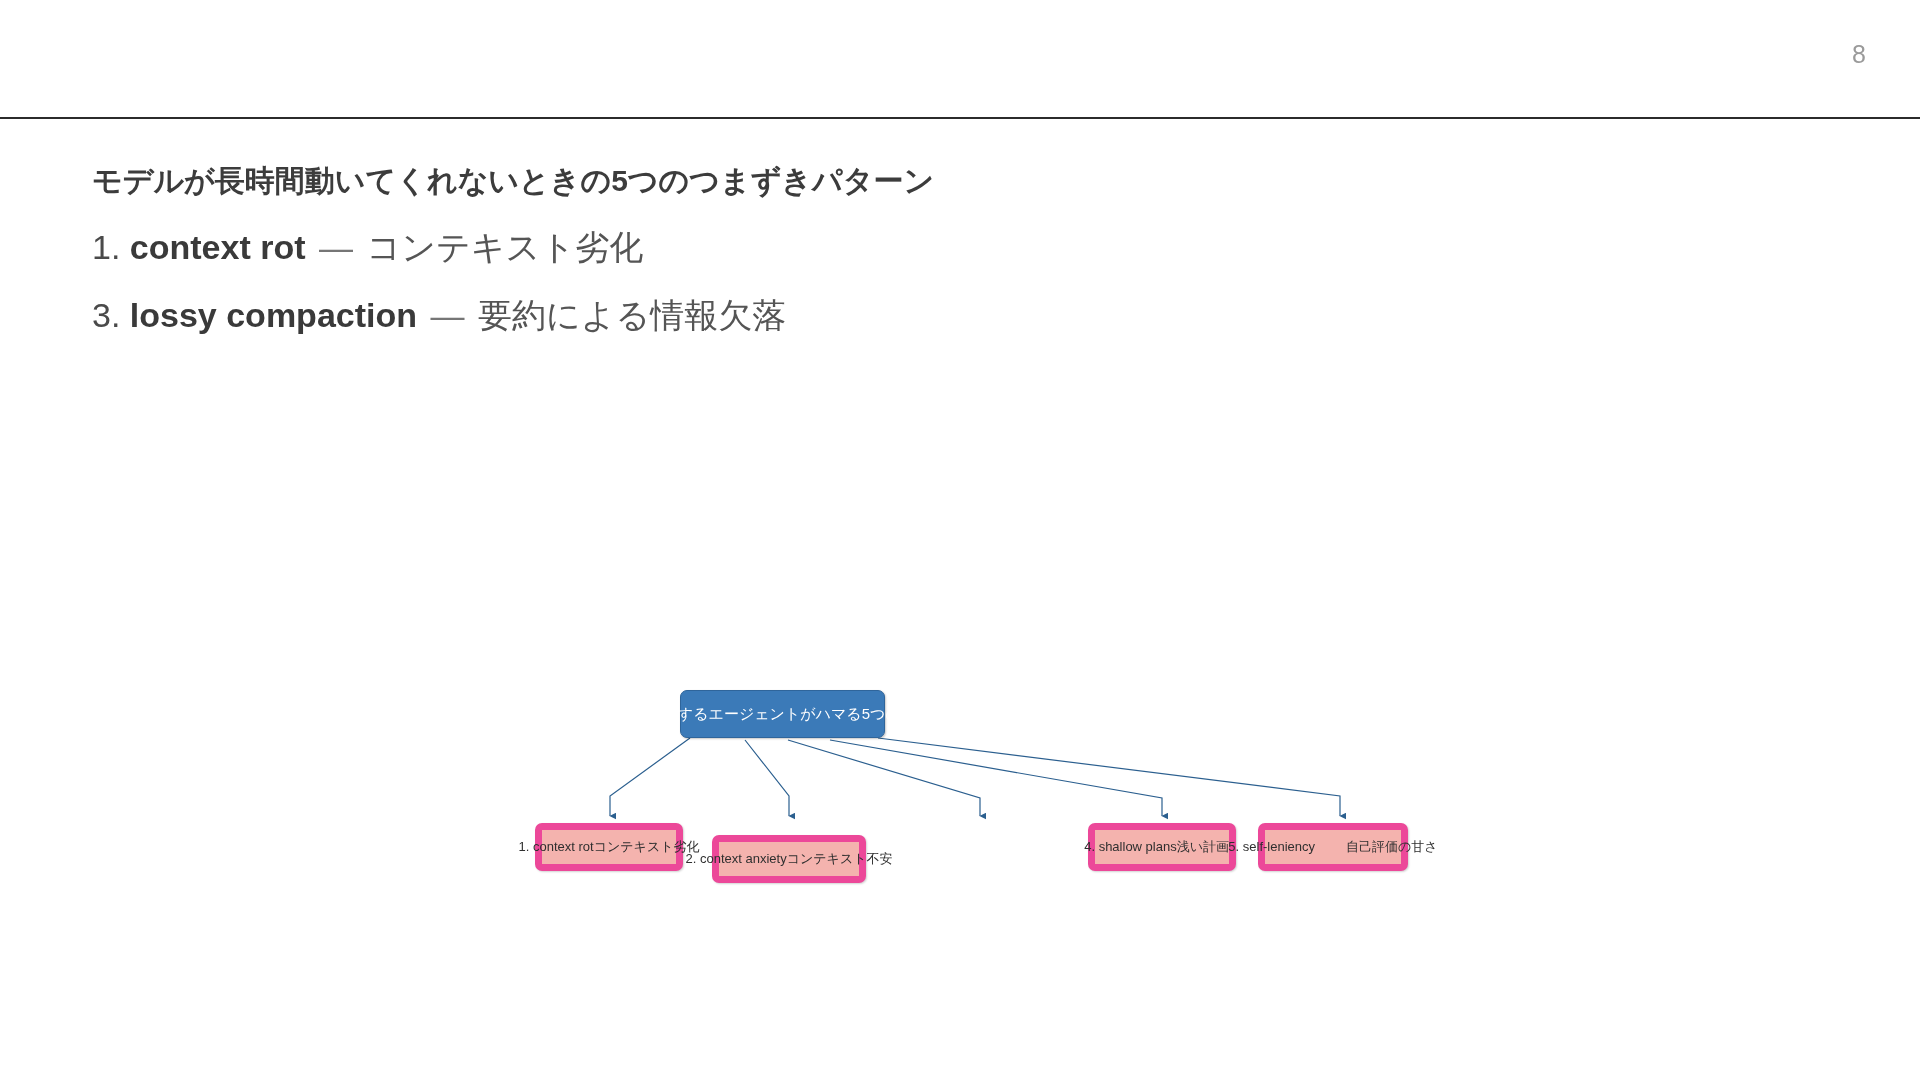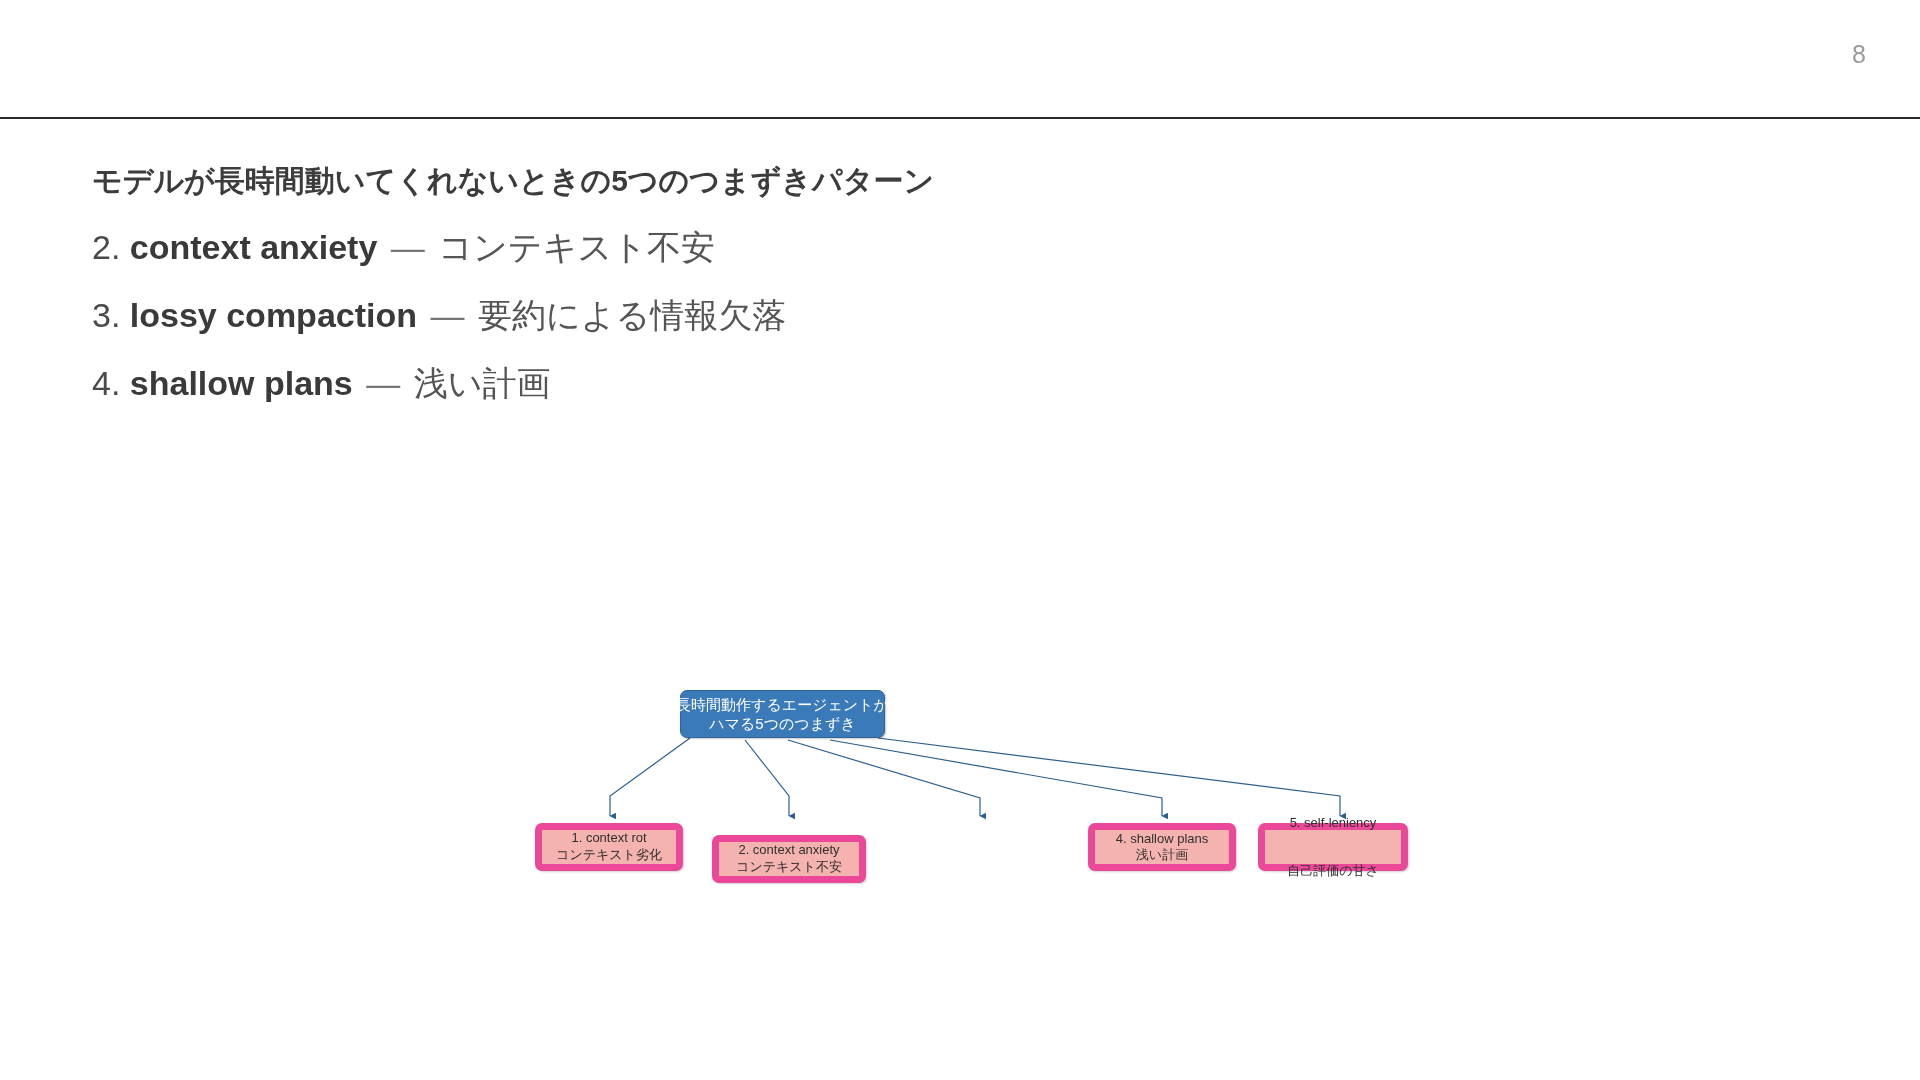--- a/index.html
+++ b/index.html
@@ -118,21 +118,20 @@
     left: 0;
     top: 0;
     width: 960px;
     height: 300px;
   }
   .node {
     position: absolute;
     box-sizing: border-box;
     border-radius: 7px;
     display: flex;
-    flex-direction: column;
     align-items: center;
     justify-content: center;
     text-align: center;
     line-height: 1.28;
   }
   .node-root {
     background: #3b7ab8;
     border: 1px solid #2f659b;
     color: #ffffff;
     font-size: 15px;
@@ -160,37 +159,31 @@
   <div class="page-number">8</div>
   <div class="header-rule"></div>
 </div>
 
 <div class="slide-body">
 
   <div class="lead-line">モデルが長時間動いてくれないときの5つのつまずきパターン</div>
 
   <ol class="pattern-list">
     <li class="pattern-item">
-      <span class="pattern-index">2.</span>
-      <span class="pattern-term">context anxiety</span>
+      <span class="pattern-index">1.</span>
+      <span class="pattern-term">context rot</span>
       <span class="pattern-dash">—</span>
-      <span class="pattern-gloss">コンテキスト不安</span>
+      <span class="pattern-gloss">コンテキスト劣化</span>
     </li>
     <li class="pattern-item">
       <span class="pattern-index">3.</span>
       <span class="pattern-term">lossy compaction</span>
       <span class="pattern-dash">—</span>
       <span class="pattern-gloss">要約による情報欠落</span>
     </li>
-    <li class="pattern-item">
-      <span class="pattern-index">4.</span>
-      <span class="pattern-term">shallow plans</span>
-      <span class="pattern-dash">—</span>
-      <span class="pattern-gloss">浅い計画</span>
-    </li>
   </ol>
 
   <div class="diagram">
 
     <svg class="diagram-svg" viewBox="0 0 960 300">
       <defs>
         <marker id="arrowhead" markerWidth="7" markerHeight="7" refX="3.2" refY="6" orient="auto" markerUnits="userSpaceOnUse">
           <path d="M 0 0 L 6.4 0 L 3.2 6.6 Z" fill="#2b5f8f"></path>
         </marker>
       </defs>

